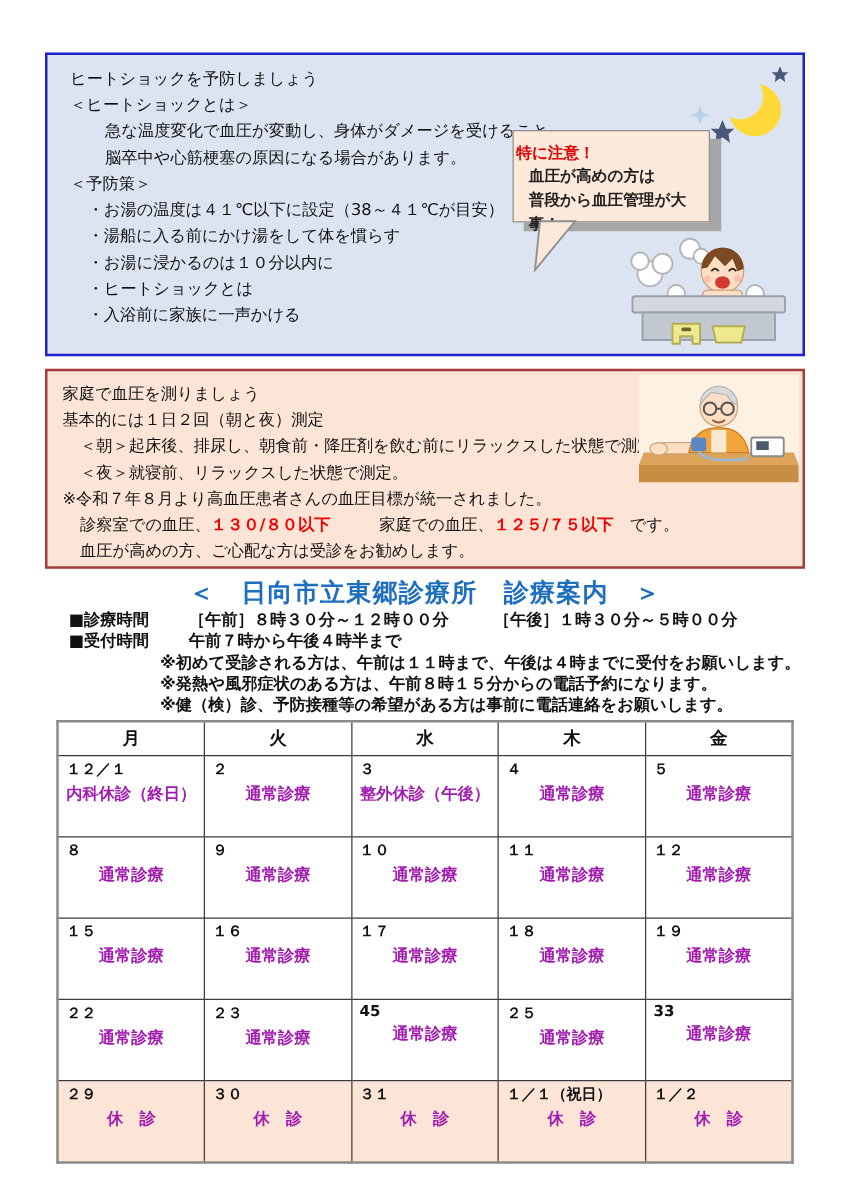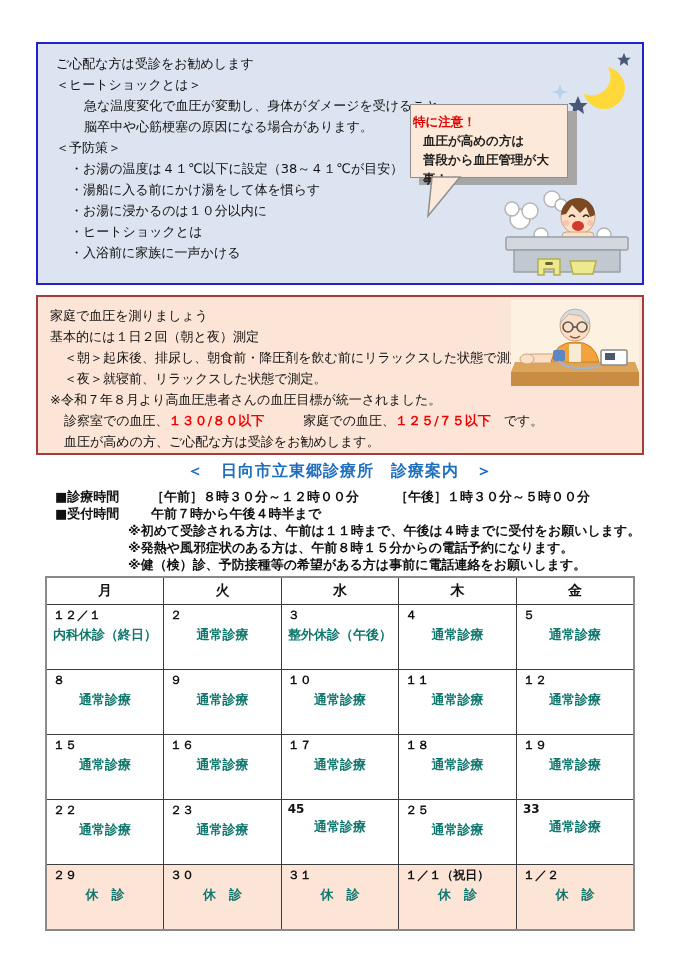--- a/index.html
+++ b/index.html
@@ -22,47 +22,47 @@
   .moon{position:absolute;right:6px;top:4px;}
   .bath{position:absolute;right:4px;bottom:2px;}
   
   .box-bp{position:absolute;left:36px;top:295px;width:604px;height:156px;
           background:#fce4d6;border:2px solid #a33c3c;}
   .bp-text{position:absolute;left:12px;top:8px;font-size:13px;line-height:21px;color:#111;}
   .bp-red{color:#f20000;font-weight:bold;}
   .elder{position:absolute;right:3px;top:3px;}
   
   .clinic-title{position:absolute;left:0;top:461px;width:680px;text-align:center;
-                color:#1f6fbf;font-size:16px;font-weight:bold;letter-spacing:1px;}
+                color:#1f6fbf;font-size:20px;font-weight:bold;letter-spacing:1px;}
   .info{position:absolute;left:55px;top:488px;font-size:13px;font-weight:bold;line-height:17px;color:#111;}
   .info-row{display:flex;}
   .info-label{width:96px;}
   .info-am{margin-right:36px;}
   .notes{margin-left:73px;}
   
   .cal{position:absolute;left:45px;top:576px;border-collapse:collapse;
        border:2px solid #8a8a8a;background:#fff;table-layout:fixed;width:590px;}
   .cal th{border:1px solid #3c3c3c;height:24px;font-size:14px;font-weight:bold;
           text-align:center;background:#fff;color:#111;}
   .cal td{border:1px solid #3c3c3c;height:60px;vertical-align:top;padding:2px 6px;}
   .cal .d{font-size:12px;font-weight:bold;text-align:left;color:#111;}
-  .cal .s{font-size:13px;font-weight:bold;text-align:center;margin-top:2px;color:#0f766e;}
+  .cal .s{font-size:13px;font-weight:bold;text-align:center;margin-top:2px;color:#a21caf;}
   .holiday-row td{background:#fce4d6;}
   .c-green{color:#00a551;}
   .c-blue{color:#1b7fd4;}
   .c-red{color:#f20000;}
 </style>
 </head>
 <body>
 
 <div class="page">
 
   <div class="box-heat">
     <div class="heat-text">
-      <div>ご心配な方は受診をお勧めします</div>
+      <div>ヒートショックを予防しましょう</div>
       <div>＜ヒートショックとは＞</div>
       <div class="ind1">急な温度変化で血圧が変動し、身体がダメージを受けること。</div>
       <div class="ind1">脳卒中や心筋梗塞の原因になる場合があります。</div>
       <div>＜予防策＞</div>
       <div class="ind2">・お湯の温度は４１℃以下に設定（38～４１℃が目安）</div>
       <div class="ind2">・湯船に入る前にかけ湯をして体を慣らす</div>
       <div class="ind2">・お湯に浸かるのは１０分以内に</div>
       <div class="ind2">・ヒートショックとは</div>
       <div class="ind2">・入浴前に家族に一声かける</div>
     </div>

